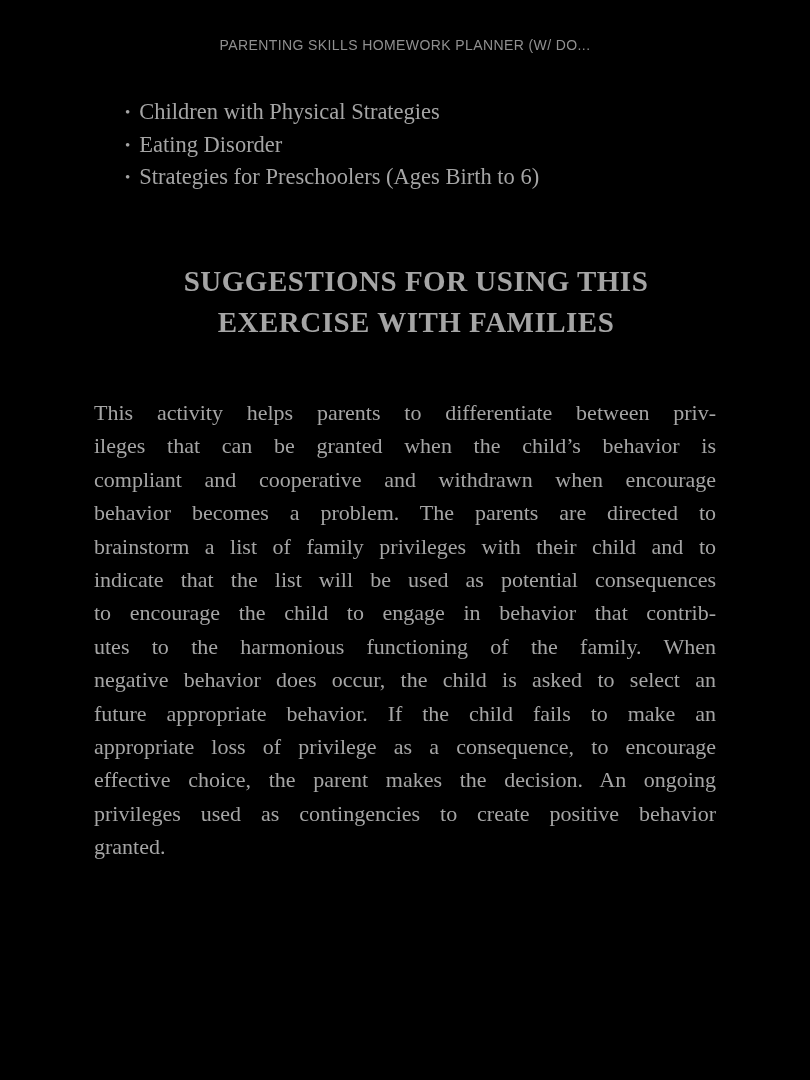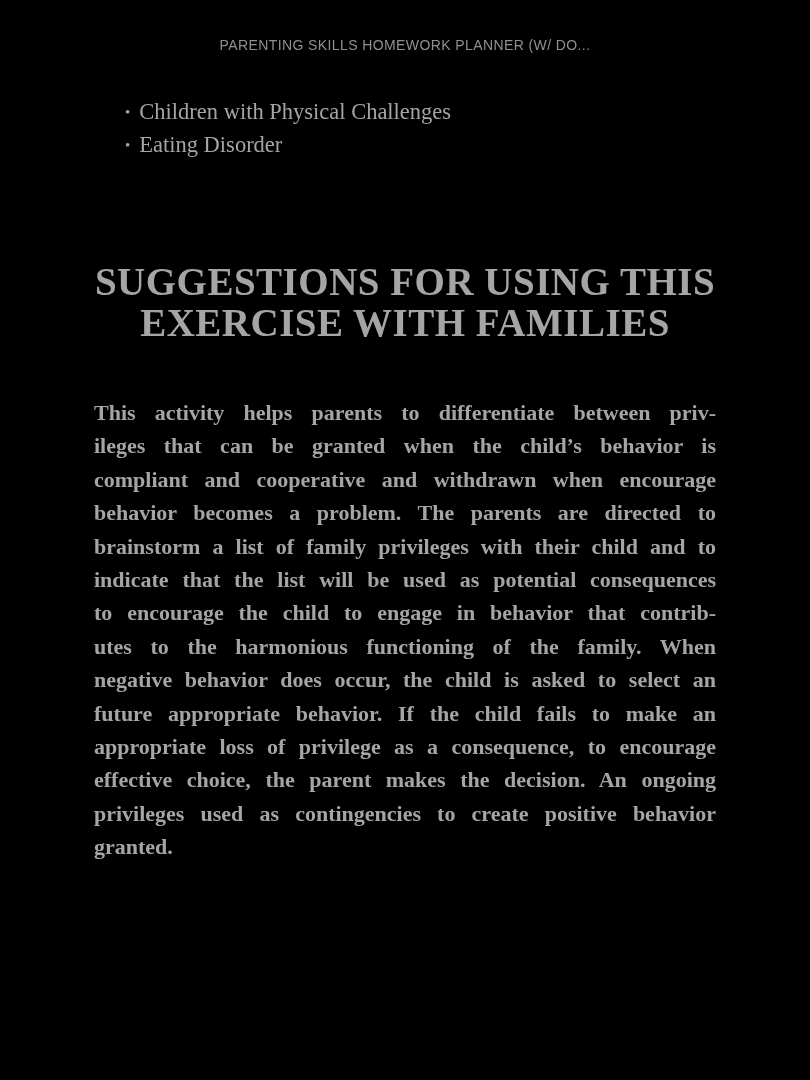--- a/index.html
+++ b/index.html
@@ -41,68 +41,70 @@
   .bullet {
     display: inline-block;
     font-size: 15px;
     vertical-align: 2px;
     margin-right: 9px;
     color: #a5a5a5;
   }
   .heading {
     position: absolute;
     top: 261px;
-    left: 94px;
+    left: 105px;
     width: 622px;
     margin: 0;
     font-weight: 700;
-    font-size: 39px;
+    font-size: 29px;
     line-height: 41px;
     letter-spacing: 0.5px;
     color: #a5a5a5;
   }
   .heading-line {
     text-align: center;
     white-space: nowrap;
   }
   .para {
     position: absolute;
     top: 396px;
     left: 94px;
     width: 622px;
     font-size: 22px;
     line-height: 33.4px;
     color: #a5a5a5;
   }
   .para .line {
     text-align: justify;
     text-align-last: justify;
-    font-weight: bold;
   }
   .para .line.last {
     text-align-last: left;
   }
 </style>
 </head>
 <body>
 
 <div class="page">
 
   <div class="running-header">PARENTING SKILLS HOMEWORK PLANNER (W/ DO...</div>
 
   <div class="toc-list">
 
       <div class="toc-item">
-        <span class="bullet">•</span><span>Children with Physical Challenges</span>
+        <span class="bullet">•</span><span>Children with Physical Strategies</span>
       </div>
 
       <div class="toc-item">
         <span class="bullet">•</span><span>Eating Disorder</span>
       </div>
 
+      <div class="toc-item last">
+        <span class="bullet">•</span><span>Strategies for Preschoolers (Ages Birth to 6)</span>
+      </div>
     </div>
 
   <h1 class="heading">
 
       <div class="heading-line">SUGGESTIONS FOR USING THIS</div>
 
       <div class="heading-line last">EXERCISE WITH FAMILIES</div>
     </h1>
 
   <div class="para">

